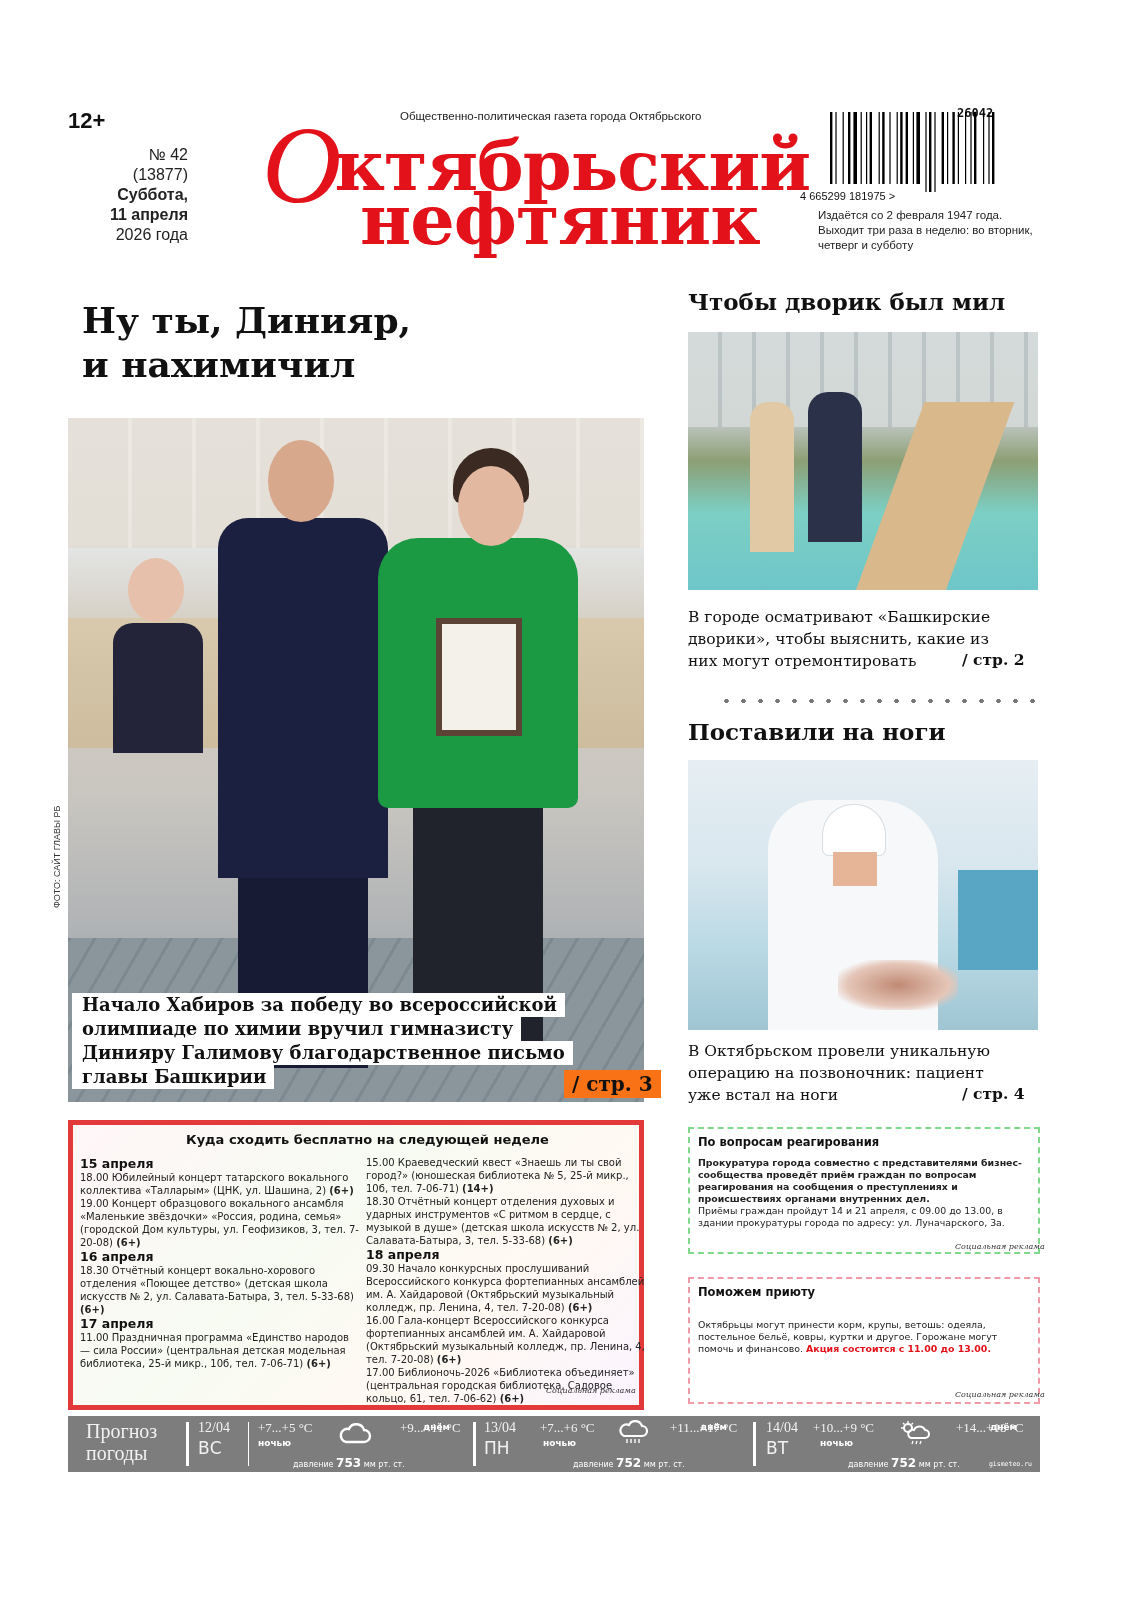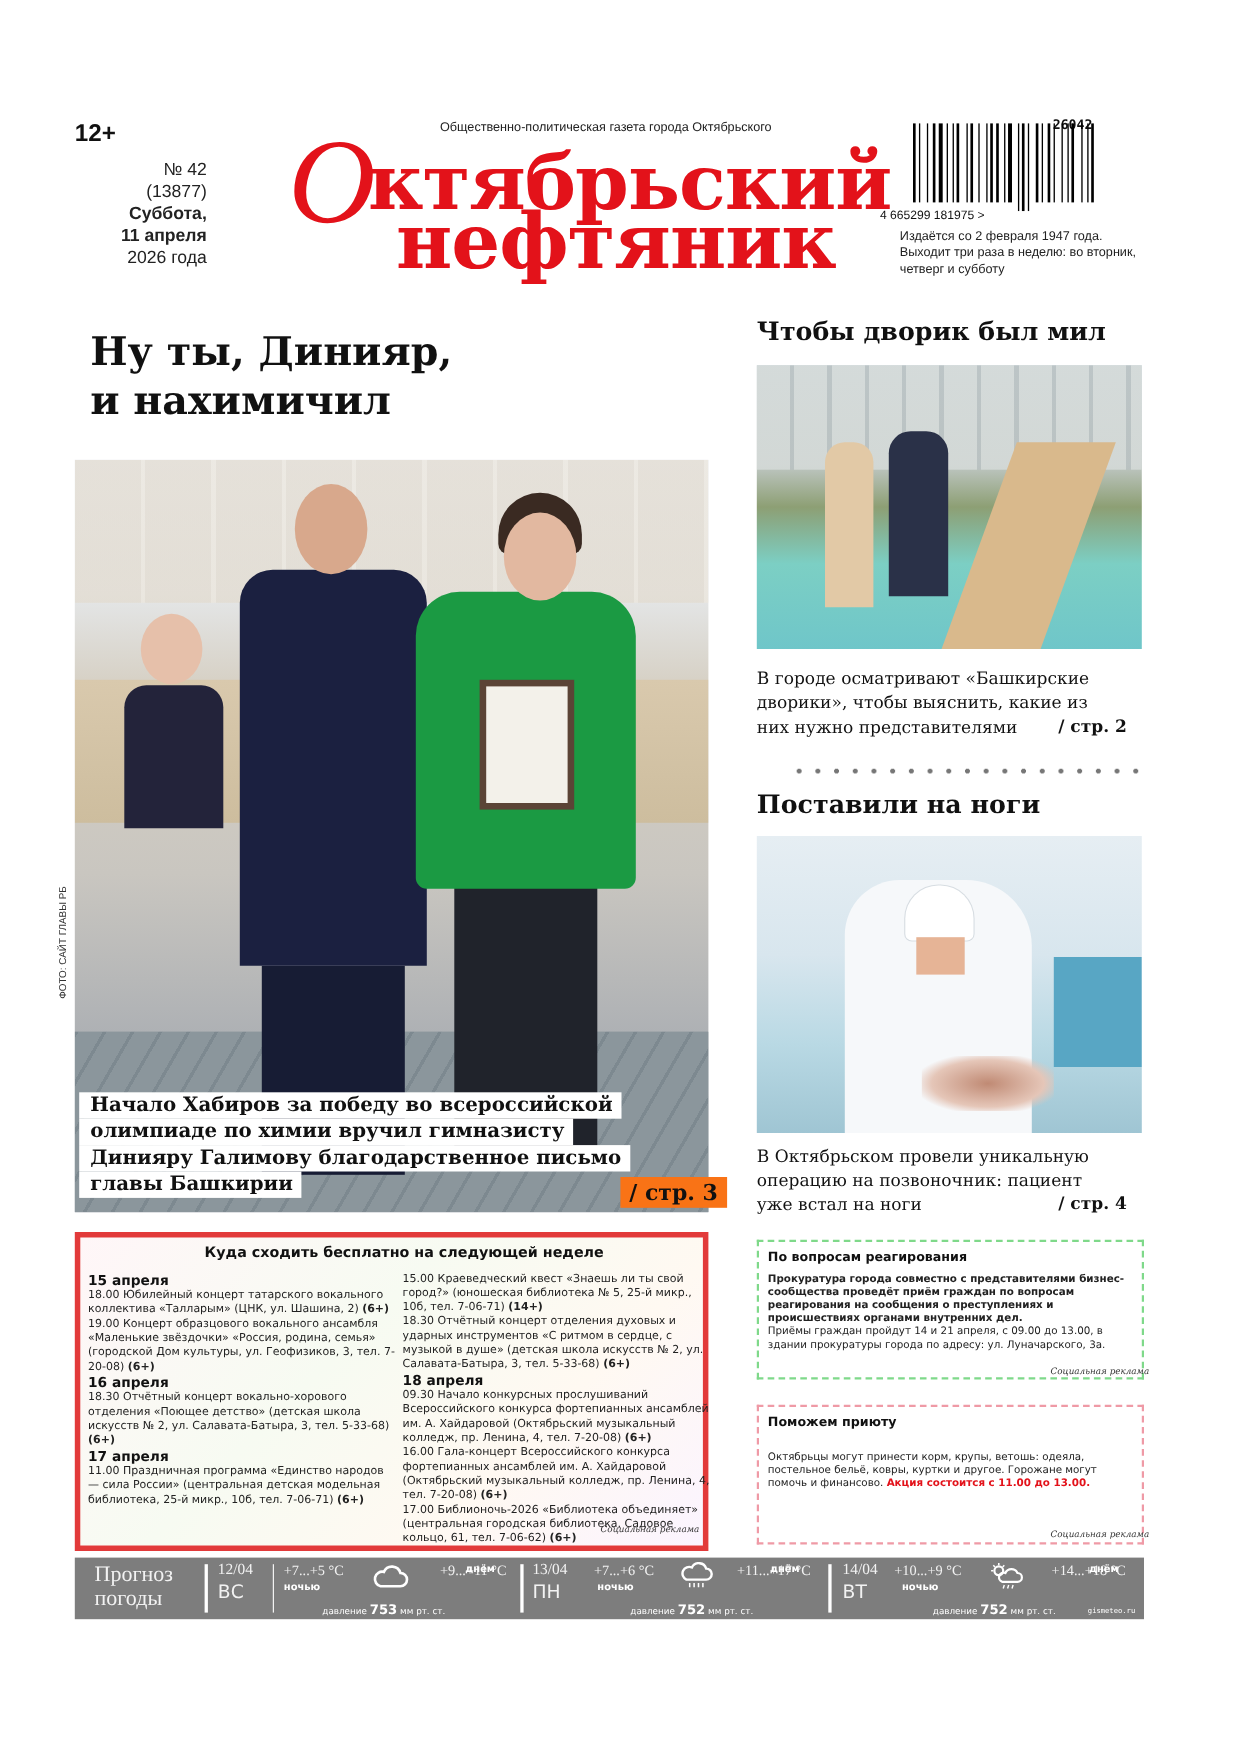--- a/index.html
+++ b/index.html
@@ -198,21 +198,21 @@
 <div class="abs r-head1">Чтобы дворик был мил</div>
 <div class="abs r-photo1">
   <div class="bldg"></div>
   <div class="slide"></div>
   <div class="woman"></div>
   <div class="man"></div>
 </div>
 <div class="abs r-lead1">
   <div>В городе осматривают «Башкирские</div>
   <div>дворики», чтобы выяснить, какие из</div>
-  <div>них нужно представителями</div>
+  <div>них могут отремонтировать</div>
 </div>
 <div class="abs r-ref1">/ стр. 2</div>
 <div class="abs dots"></div>
 
 <div class="abs r-head2">Поставили на ноги</div>
 <div class="abs r-photo2">
   <div class="cab"></div>
   <div class="doc"></div>
   <div class="cap"></div>
   <div class="face"></div>

